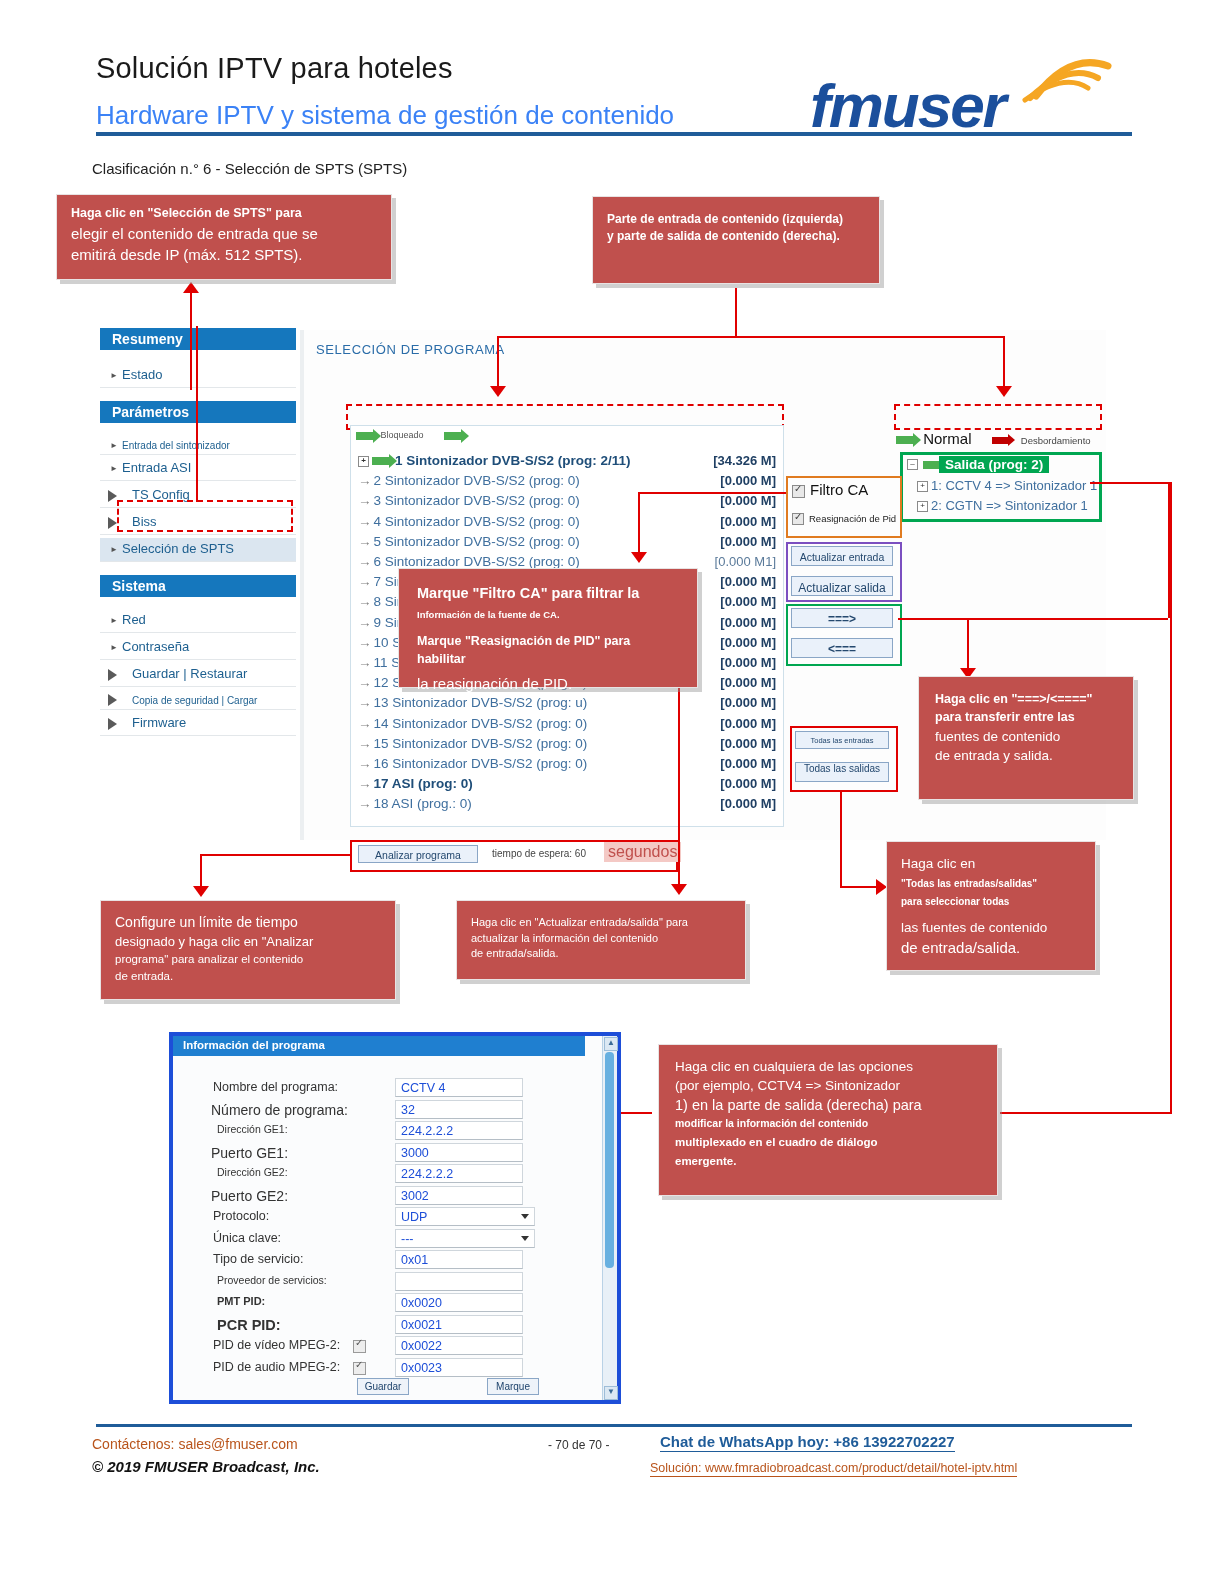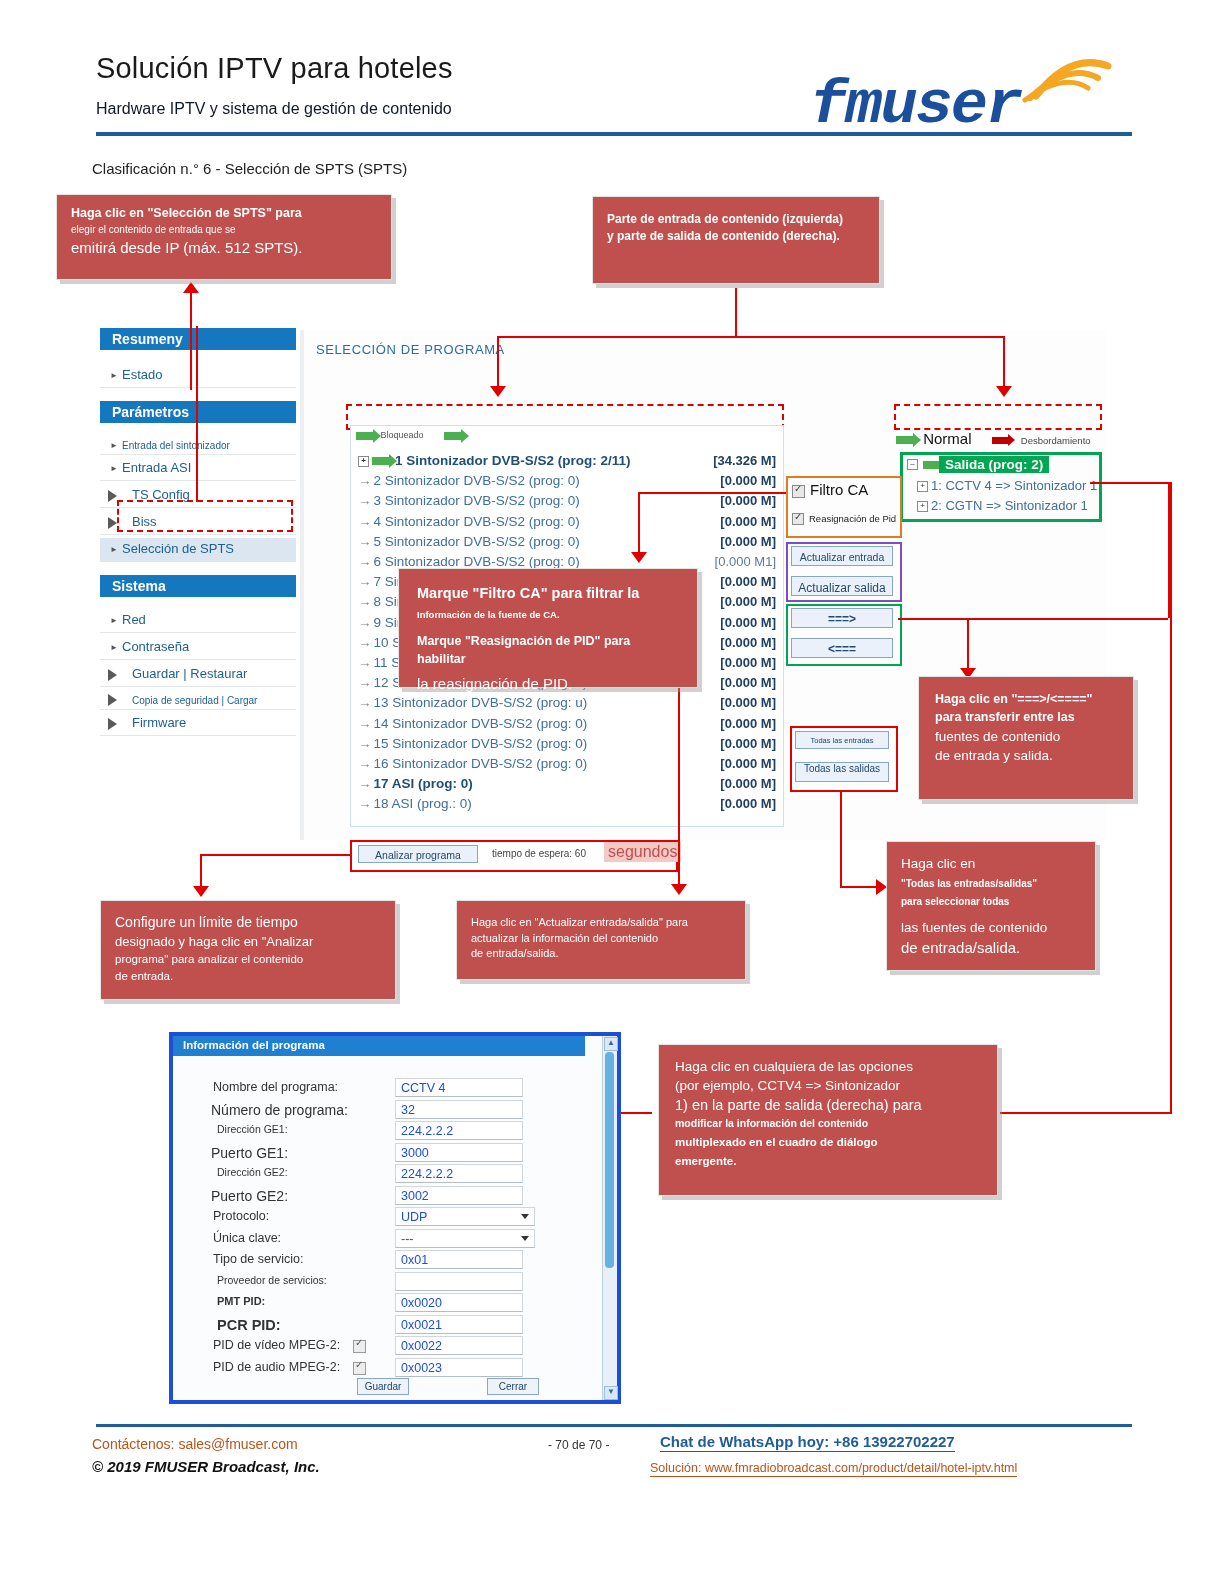--- a/index.html
+++ b/index.html
@@ -1,27 +1,27 @@
 <!DOCTYPE html>
 <html><head>
 <meta charset="utf-8">
 <style>
   html,body{margin:0;padding:0;background:#fff;}
   body{width:1224px;height:1584px;position:relative;font-family:"Liberation Sans",sans-serif;color:#222;overflow:hidden;}
   .abs{position:absolute;}
 
   
   #title1{left:96px;top:52px;font-size:29px;color:#1a1a1a;letter-spacing:.2px;}
-  #title2{left:96px;top:100px;font-size:16px;color:#0f172a;}
+  #title2{left:96px;top:100px;font-size:26px;color:#3b82f6;}
   #headrule{left:96px;top:132px;width:1036px;height:4px;background:#1f5c99;}
   #subtitle{left:92px;top:160px;font-size:15px;color:#222;}
 
   
   #logo{left:800px;top:44px;width:320px;height:90px;}
-  .logo-text{position:absolute;left:10px;top:26px;font-family:Liberation Mono, monospace;font-style:italic;font-weight:bold;
+  .logo-text{position:absolute;left:10px;top:26px;font-family:Liberation Sans, sans-serif;font-style:italic;font-weight:bold;
     font-size:62px;color:#1b4f9c;letter-spacing:-2px;}
 
   
   .callout{background:#c0504d;color:#fff;box-shadow:4px 4px 0 rgba(150,150,150,.45);
     border:1px solid #e8e3e3;padding:10px 14px;box-sizing:border-box;}
   .callout div{line-height:1.42;}
 
   
   .ln{position:absolute;background:#e00000;}
   .lnh{height:2px;} .lnv{width:2px;}
@@ -267,21 +267,21 @@
 <div class="ln lnv" style="left:678px;top:600px;height:286px"></div>
 <div class="arw arw-d" style="left:671px;top:884px"></div>
 
 <div class="ln lnh" style="left:574px;top:1112px;width:78px"></div>
 <div class="arw arw-l" style="left:560px;top:1105px"></div>
 <div class="ln lnh" style="left:1000px;top:1112px;width:172px"></div>
 <div class="ln lnv" style="left:1170px;top:482px;height:630px"></div>
 
 <div class="callout abs" style="left:56px;top:194px;width:336px;height:86px">
   <div style="font-size:12.5px;font-weight:bold">Haga clic en "Selección de SPTS" para</div>
-  <div style="font-size:10px">elegir el contenido de entrada que se</div>
+  <div style="font-size:15px">elegir el contenido de entrada que se</div>
   <div style="font-size:15px">emitirá desde IP (máx. 512 SPTS).</div>
 </div>
 
 <div class="callout abs" style="left:592px;top:196px;width:288px;height:88px;padding-top:14px">
   <div style="font-size:12px;font-weight:bold">Parte de entrada de contenido (izquierda)</div>
   <div style="font-size:12px;font-weight:bold">y parte de salida de contenido (derecha).</div>
 </div>
 
 <div class="callout abs" style="left:398px;top:568px;width:300px;height:120px;padding:14px 18px">
   <div style="font-size:14.5px;font-weight:bold">Marque "Filtro CA" para filtrar la</div>
@@ -360,21 +360,21 @@
       <div class="frow" style="top: 281px; font-size: 14.5px; font-weight: bold; left: 44px;">PCR PID:</div>
       <div class="fval" style="top: 279px;"><span>0x0021</span></div>
       <div class="frow" style="top: 302px;">PID de vídeo MPEG-2:</div>
       <div class="fchk" style="top: 304px;"></div>
       <div class="fval" style="top: 300px;"><span>0x0022</span></div>
       <div class="frow" style="top: 324px;">PID de audio MPEG-2:</div>
       <div class="fchk" style="top: 326px;"></div>
       <div class="fval" style="top: 322px;"><span>0x0023</span></div>
     </div>
   <div class="dbtn" style="left:184px;top:342px">Guardar</div>
-  <div class="dbtn" style="left:314px;top:342px">Cerrar</div>
+  <div class="dbtn" style="left:314px;top:342px">Marque</div>
 </div>
 
 <div class="abs" id="footrule"></div>
 <div class="abs" id="f1">Contáctenos: sales@fmuser.com</div>
 <div class="abs" id="f2">© 2019 FMUSER Broadcast, Inc.</div>
 <div class="abs" id="f3">- 70 de 70 -</div>
 <div class="abs" id="f4">Chat de WhatsApp hoy: +86 13922702227</div>
 <div class="abs" id="f5">Solución: www.fmradiobroadcast.com/product/detail/hotel-iptv.html</div>
 
 </body></html>

